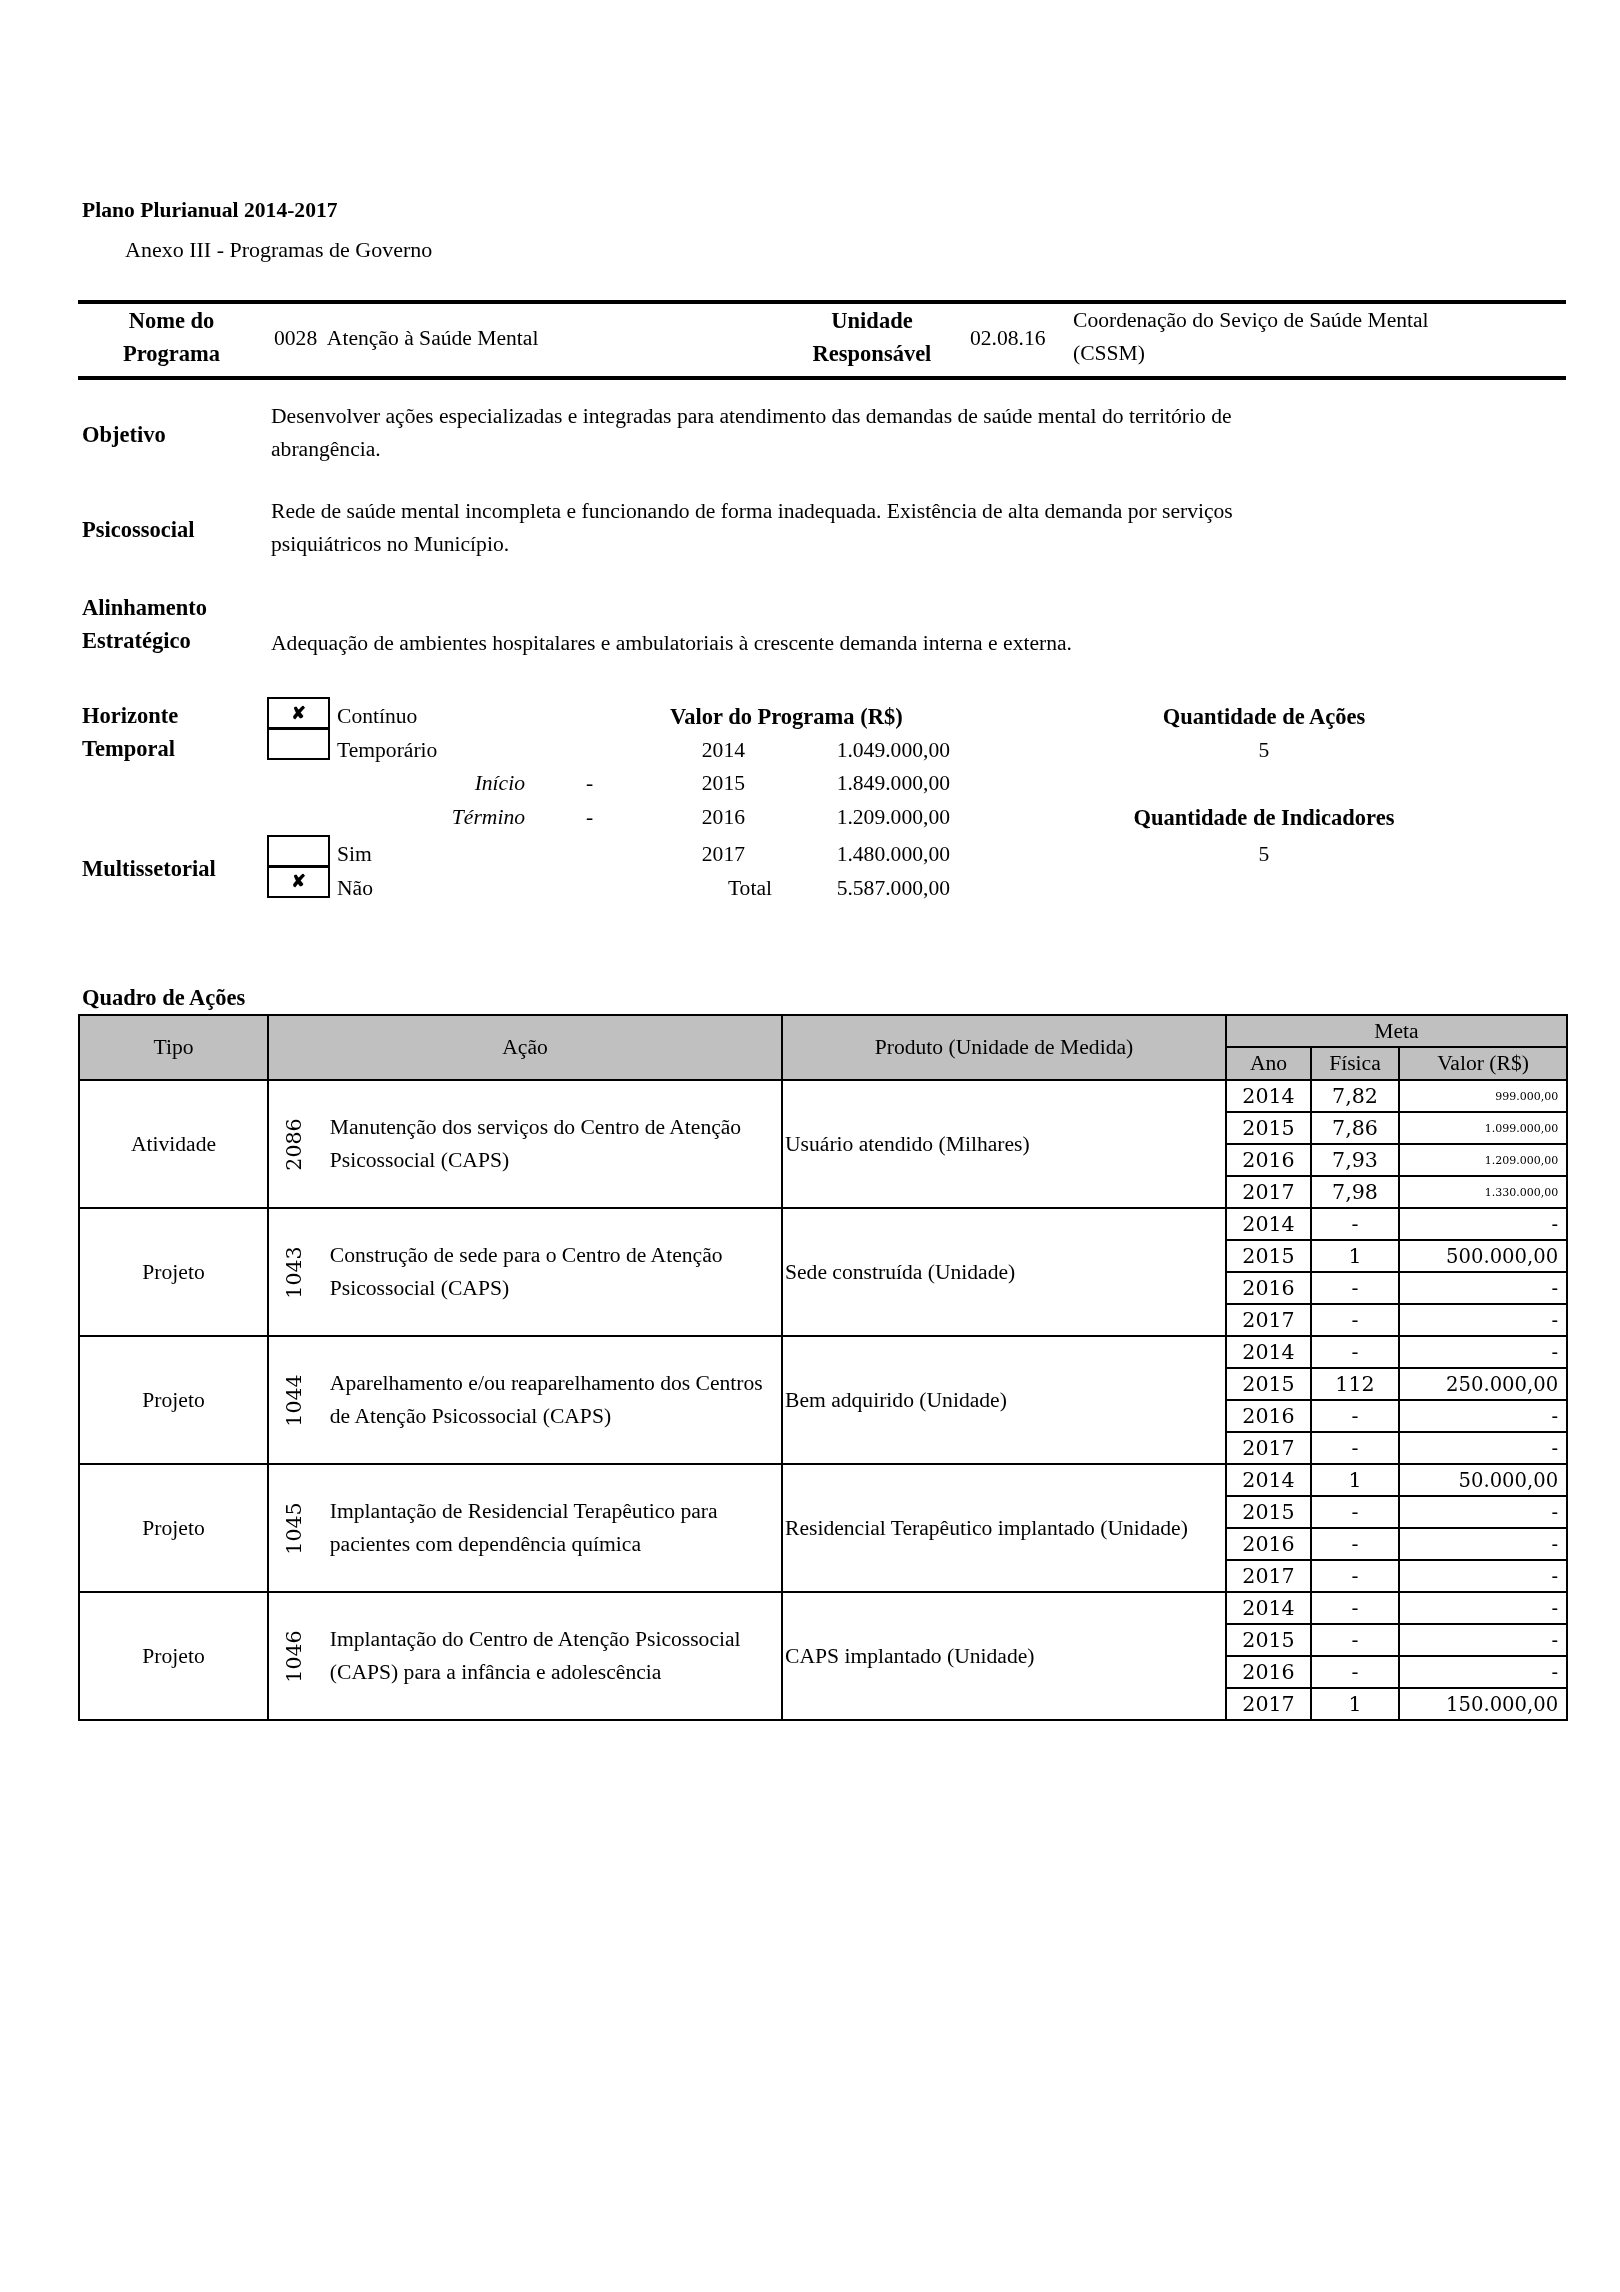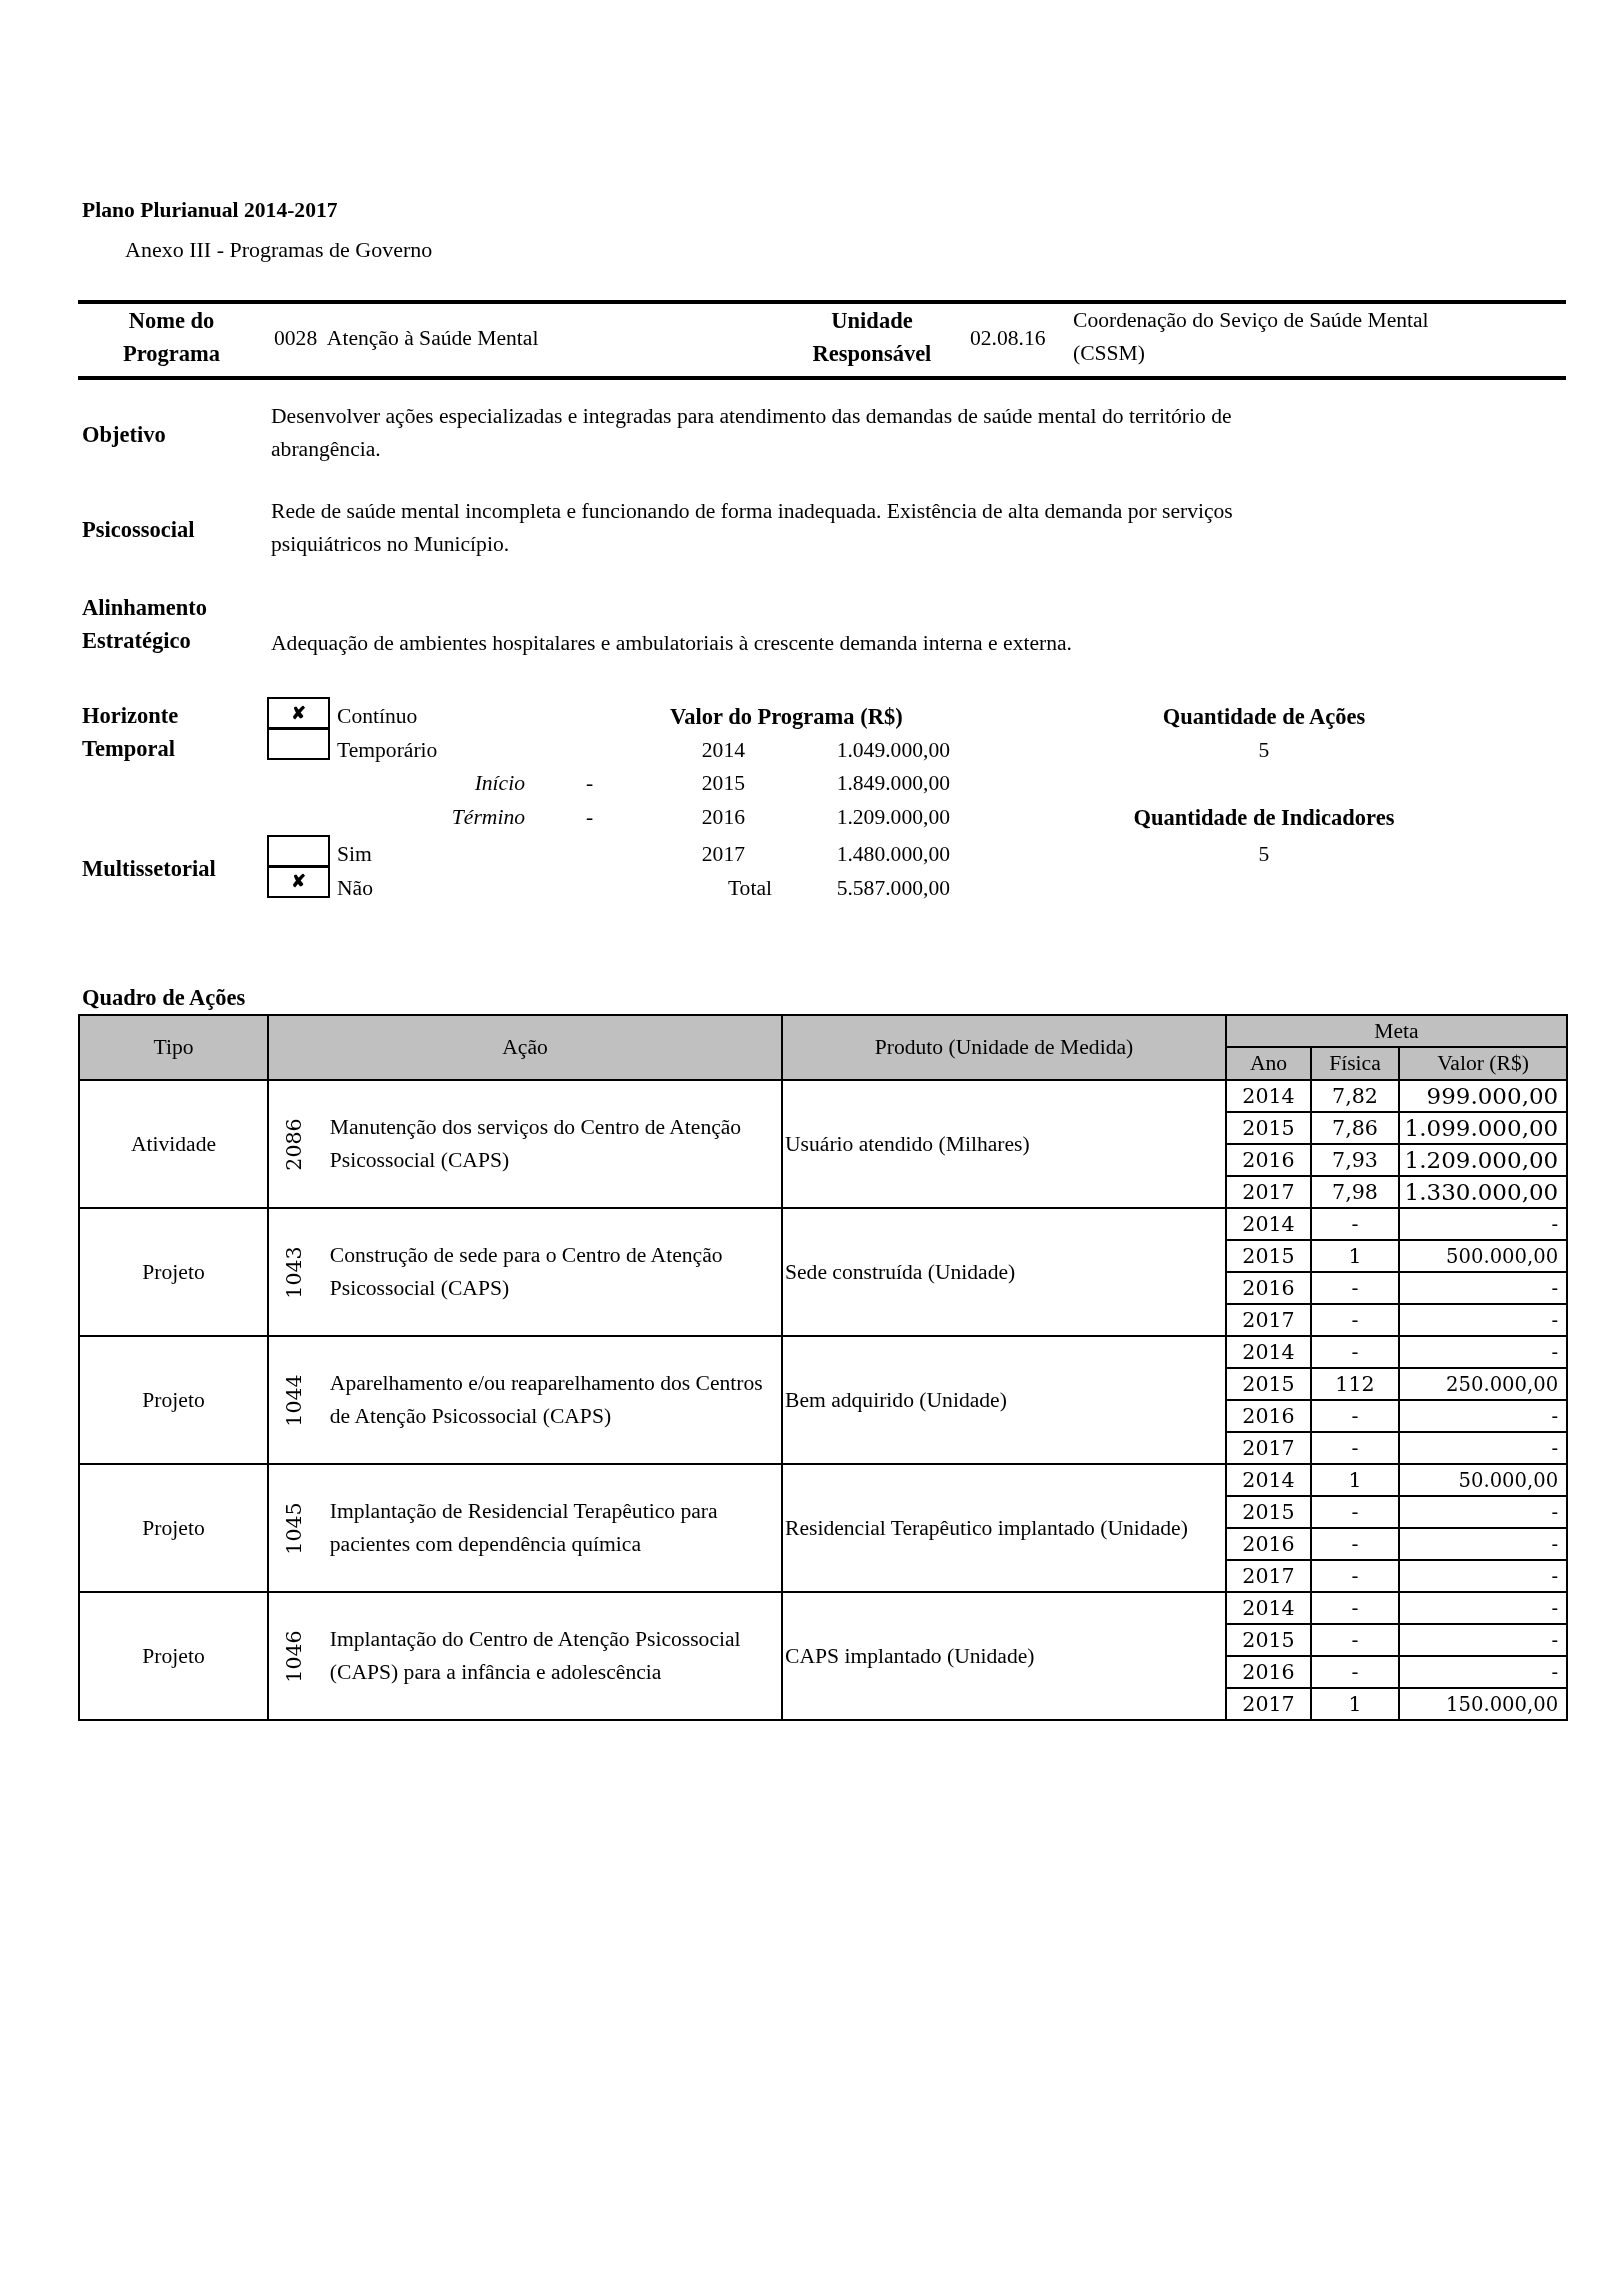--- a/index.html
+++ b/index.html
@@ -24,21 +24,21 @@
   .cell-tipo { text-align:center; font-size:21.6px;border-radius:23px; }
   .cell-acao { font-size:21.6px; line-height:33px; vertical-align:middle; }
   .acao-wrap { display:flex; align-items:center; }
   .acao-code { width:51px; flex:0 0 51px; display:flex; align-items:center; justify-content:center; }
   .acao-code span { display:inline-block; transform:rotate(-90deg); font-size:20.6px; white-space:nowrap; font-family:"DejaVu Serif", serif; }
   .acao-text { padding-left:9.8px; padding-right:3.9px; }
   .cell-prod { font-size:21.6px; line-height:33px; padding-left:2px !important; }
   .cell-ano { text-align:center; font-size:20.6px; height:30px; font-family:"DejaVu Serif", serif; }
   .cell-fis { text-align:center; font-size:20.6px; font-family:"DejaVu Serif", serif; }
   .cell-val { text-align:right; font-size:19.6px; padding-right:7.8px !important; font-family:"DejaVu Serif", serif; }
-  .small-val { font-size:23px; }
+  .small-val { font-size:11px; }
 </style>
 </head>
 <body>
 
 <div class="abs title">Plano Plurianual 2014-2017</div>
 <div class="abs subtitle">Anexo III - Programas de Governo</div>
 
 <div class="hline" style="top:300px;"></div>
 <div class="hline" style="top:376px;"></div>
 

